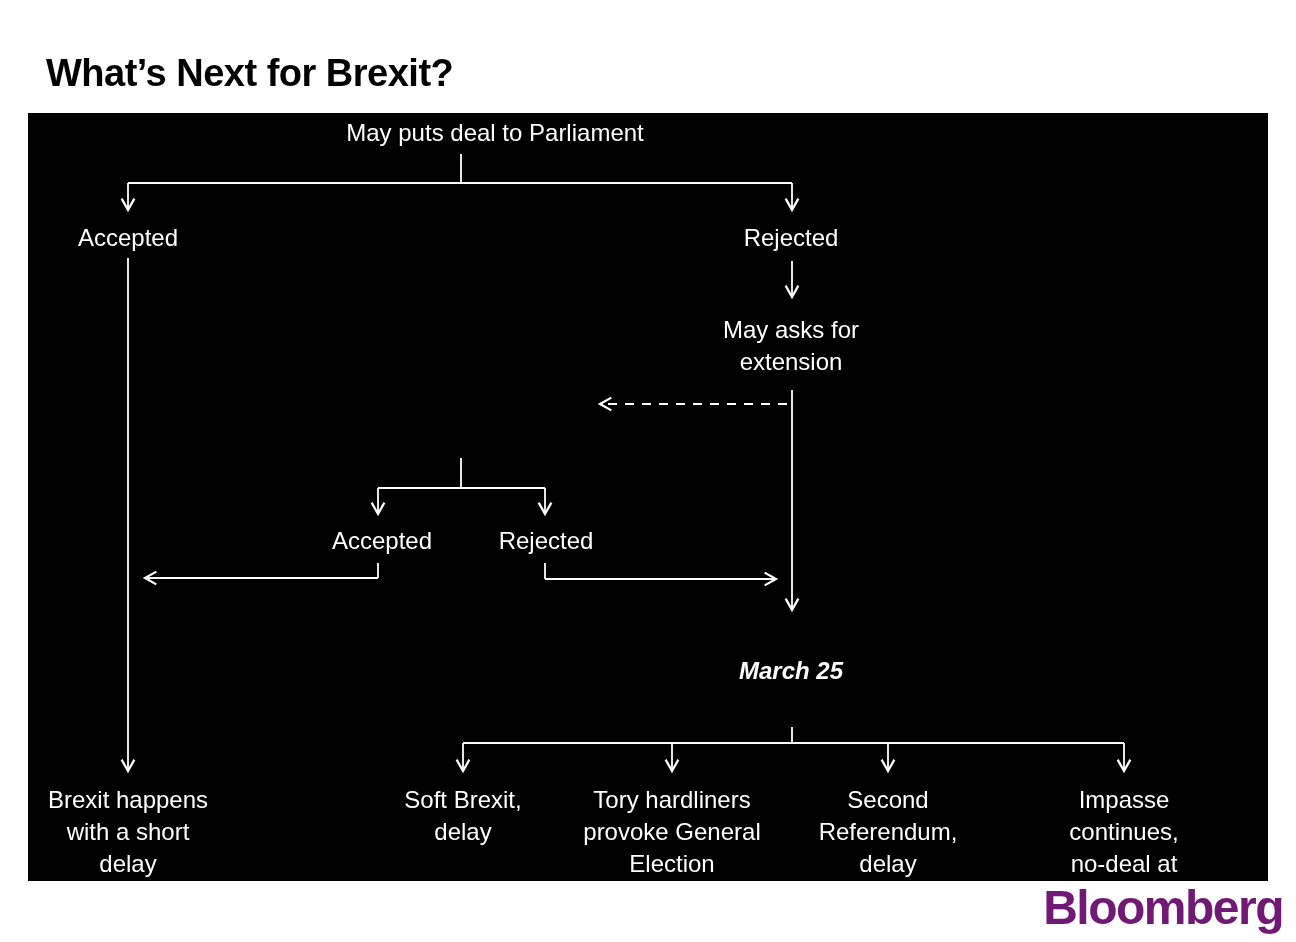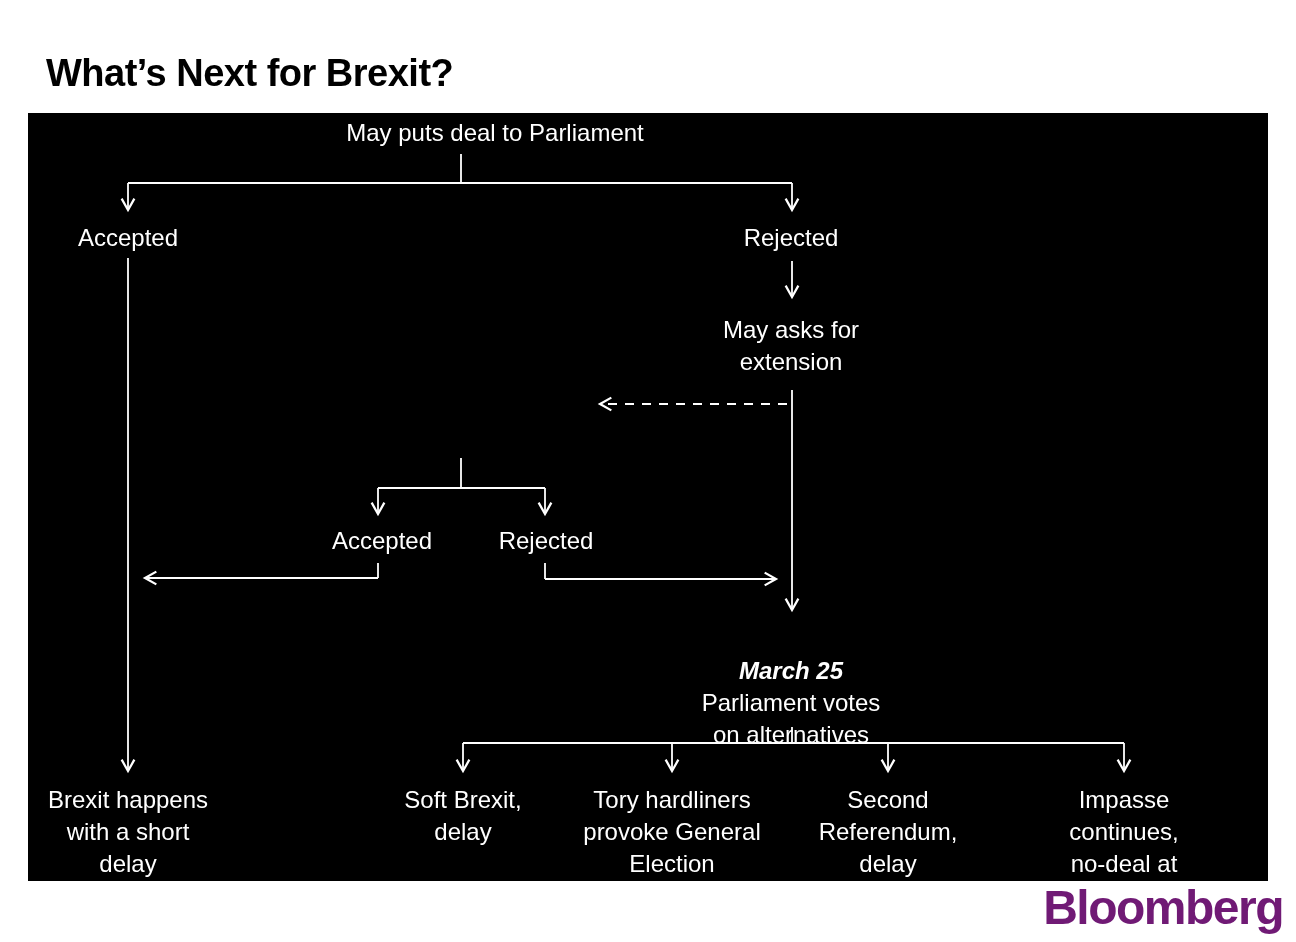--- a/index.html
+++ b/index.html
@@ -123,22 +123,21 @@
 
     <div class="node" style="left:763px; top:201px;">May asks for
 extension</div>
 
 
     <div class="node" style="left:354px; top:412px;">Accepted</div>
 
     <div class="node" style="left:518px; top:412px;">Rejected</div>
 
     <div class="node" style="left:763px; top:510px;">
-      <span class="date">March 25</span><span>Parliament votes
-on alternatives</span>
+      <span class="date">March 25</span>
     </div>
 
     <div class="node" style="left:100px; top:671px;">Brexit happens
 with a short
 delay</div>
 
     <div class="node" style="left:435px; top:671px;">Soft Brexit,
 delay</div>
 
     <div class="node" style="left:644px; top:671px;">Tory hardliners

